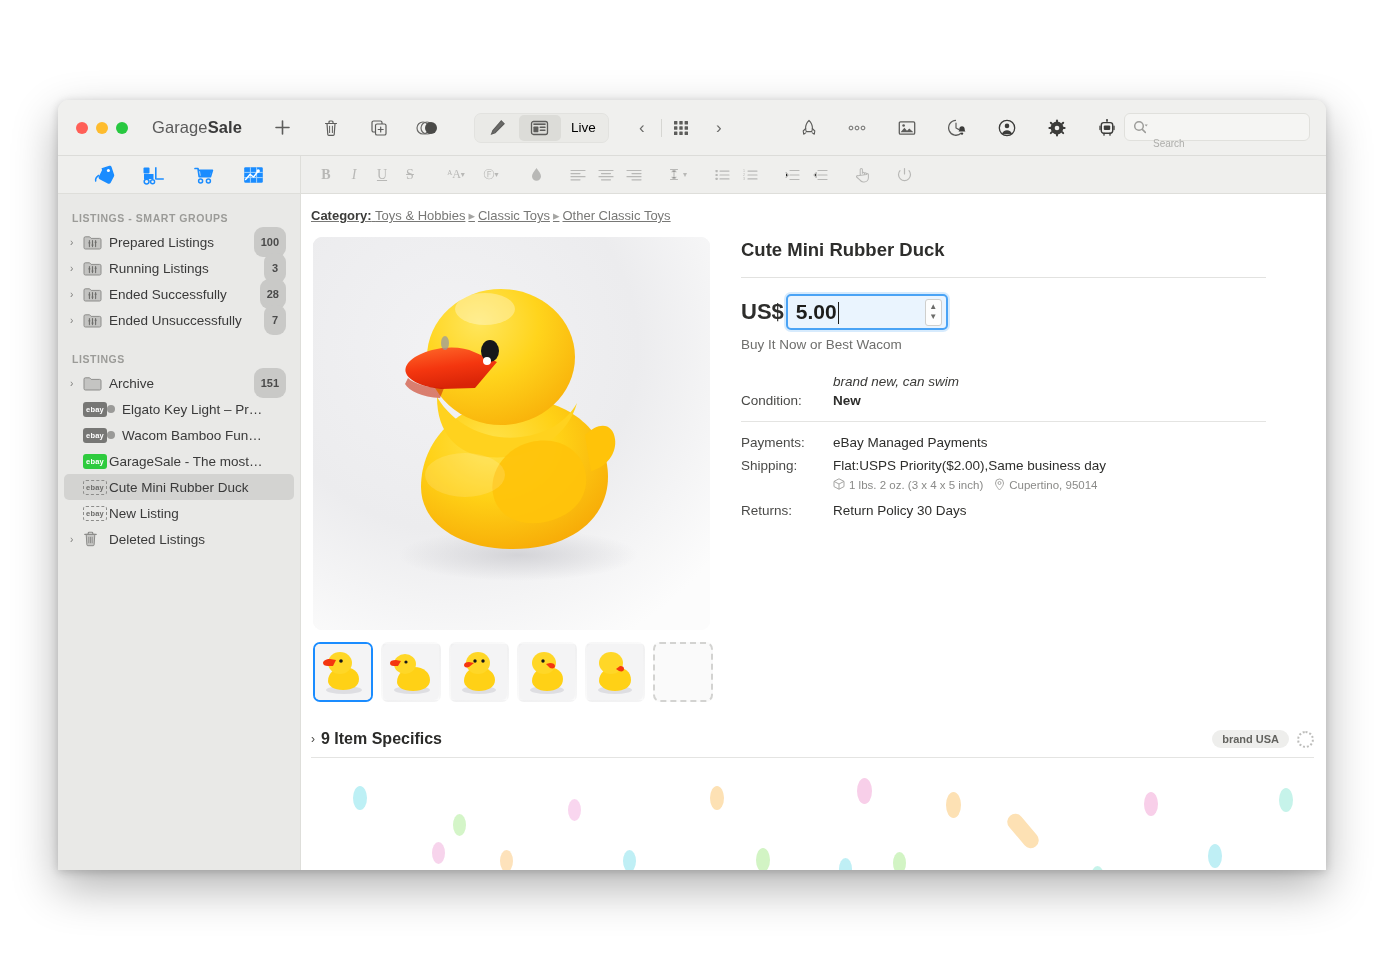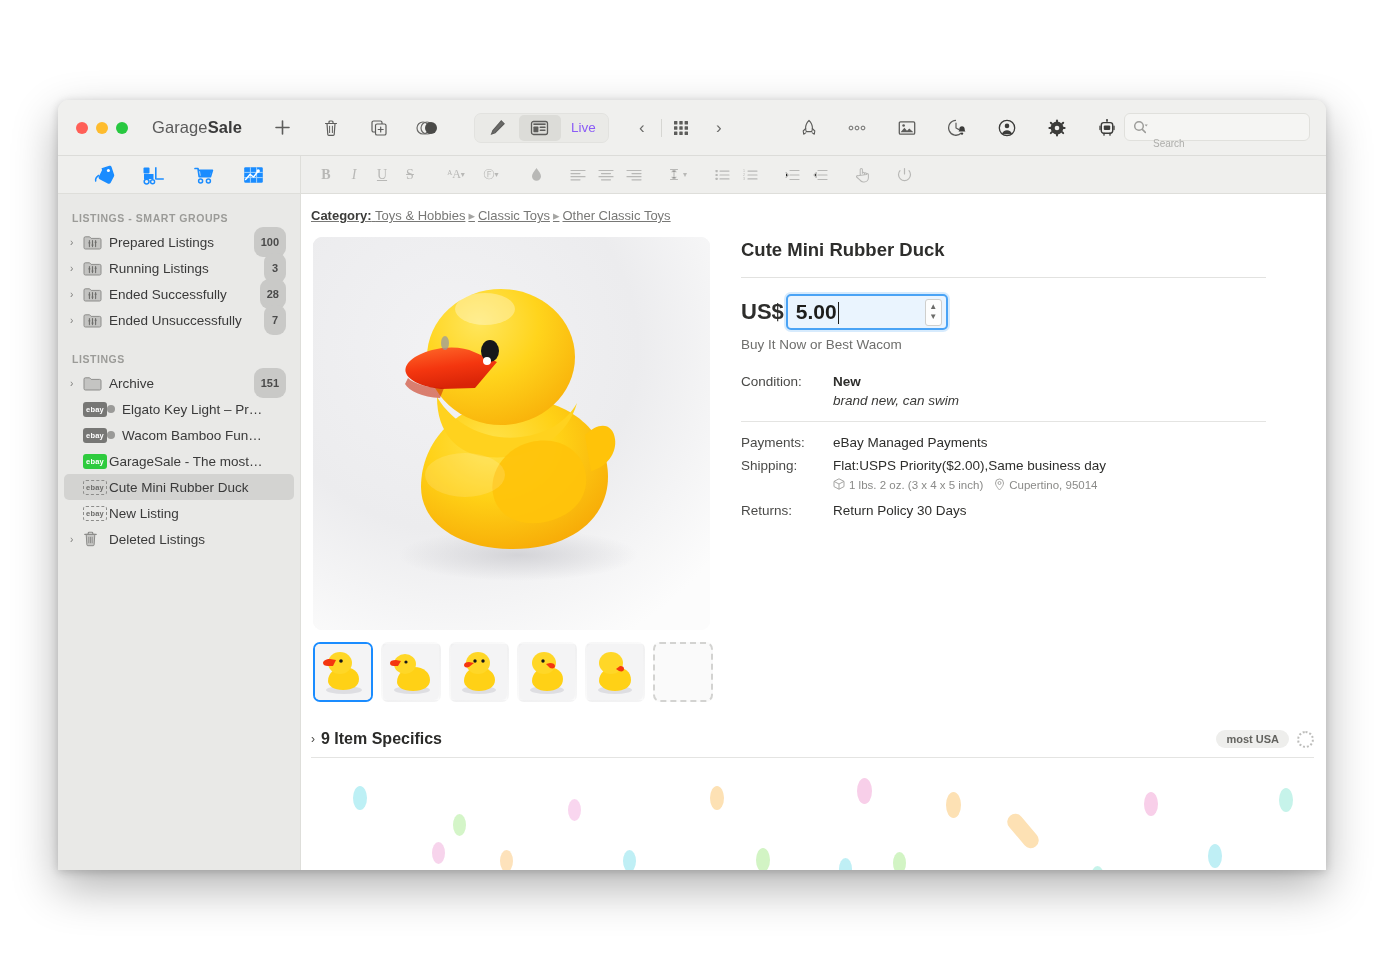--- a/index.html
+++ b/index.html
@@ -62,21 +62,21 @@
     background: #eaeae7;
     border: 1px solid #e2e2df;
     border-radius: 7px;
     margin-left: 28px;
     padding: 2px;
   }
   .seg-item {
     height: 26px; min-width: 42px;
     display: flex; align-items: center; justify-content: center;
     border-radius: 5px;
-    color: #8b5cf6; font-size: 13.5px;
+    color: #000000; font-size: 13.5px;
     padding: 0 10px;
   }
   .seg-item.active { background: #dcdcd8; }
 
   .navgrp { display: flex; align-items: center; margin-left: 14px; }
   .navgrp .divider { width: 1px; height: 18px; background: #d6d6d2; }
 
   .searchbox {
     position: absolute; right: 16px; top: 13px;
     width: 186px; height: 28px;
@@ -841,26 +841,26 @@
                 <span class="stepper">
                   <span>▲</span>
                   <span>▼</span>
                 </span>
               </div>
             </div>
             <div class="buyit">Buy It Now or Best Wacom</div>
 
             <div class="meta">
               <div class="meta-row">
+                <span class="meta-k"></span>
+                <span class="meta-v italic">brand new, can swim</span>
+              </div>
+              <div class="meta-row">
                 <span class="meta-k">Condition:</span>
                 <span class="meta-v bold">New</span>
-              </div>
-              <div class="meta-row">
-                <span class="meta-k"></span>
-                <span class="meta-v italic">brand new, can swim</span>
               </div>
 
               <div class="meta-hr"></div>
 
               <div class="meta-row">
                 <span class="meta-k">Payments:</span>
                 <span class="meta-v">eBay Managed Payments</span>
               </div>
 
               <div class="meta-row" style="margin-top:8px">
@@ -891,21 +891,21 @@
                 <span class="meta-v">Return Policy 30 Days</span>
               </div>
             </div>
           </div>
         </div>
 
         <div class="specifics">
           <span class="spec-arrow">›</span>
           <span class="spec-title">9 Item Specifics</span>
           <span class="spec-right">
-            <span class="pill">most USA</span>
+            <span class="pill">brand USA</span>
             <span class="spinner"></span>
           </span>
         </div>
 
         <div class="confetti" id="confetti">
             <div class="conf" style="left: 52px; top: 20px; width: 14px; height: 24px; background: rgb(189, 240, 245);"></div>
             <div class="conf" style="left: 131px; top: 76px; width: 13px; height: 22px; background: rgb(247, 212, 236);"></div>
             <div class="conf" style="left: 152px; top: 48px; width: 13px; height: 22px; background: rgb(212, 245, 200);"></div>
             <div class="conf" style="left: 199px; top: 84px; width: 13px; height: 22px; background: rgb(253, 226, 187);"></div>
             <div class="conf" style="left: 267px; top: 33px; width: 13px; height: 22px; background: rgb(249, 214, 239);"></div>

